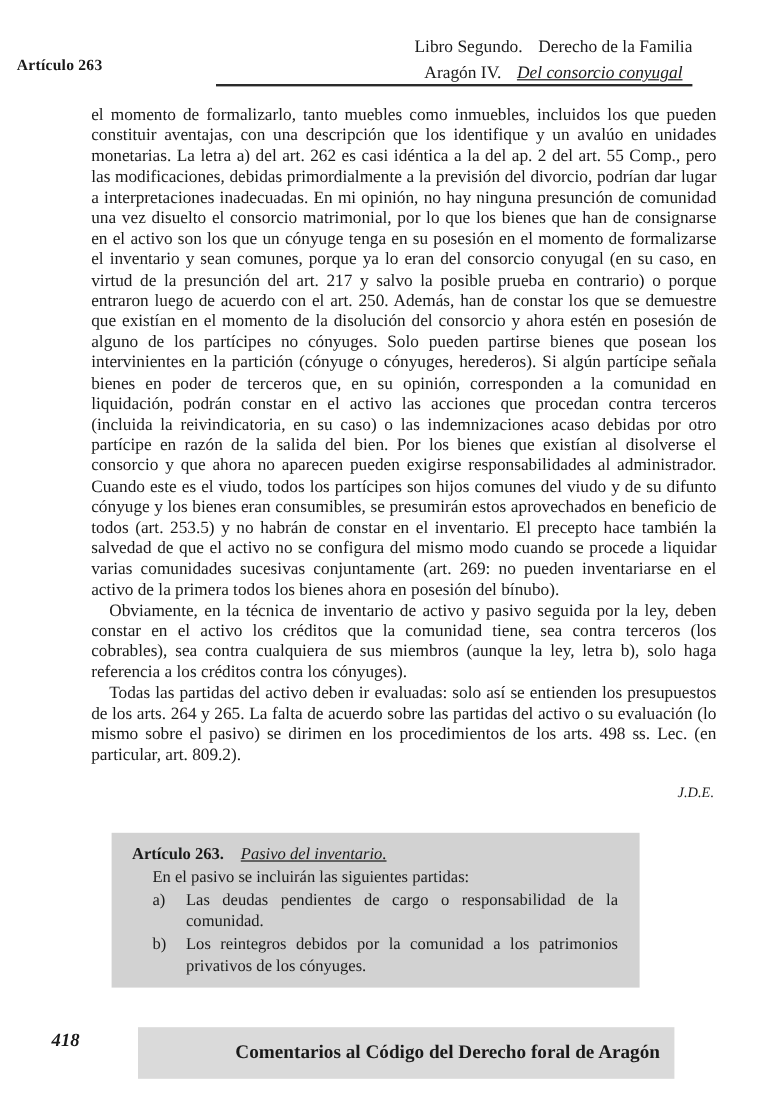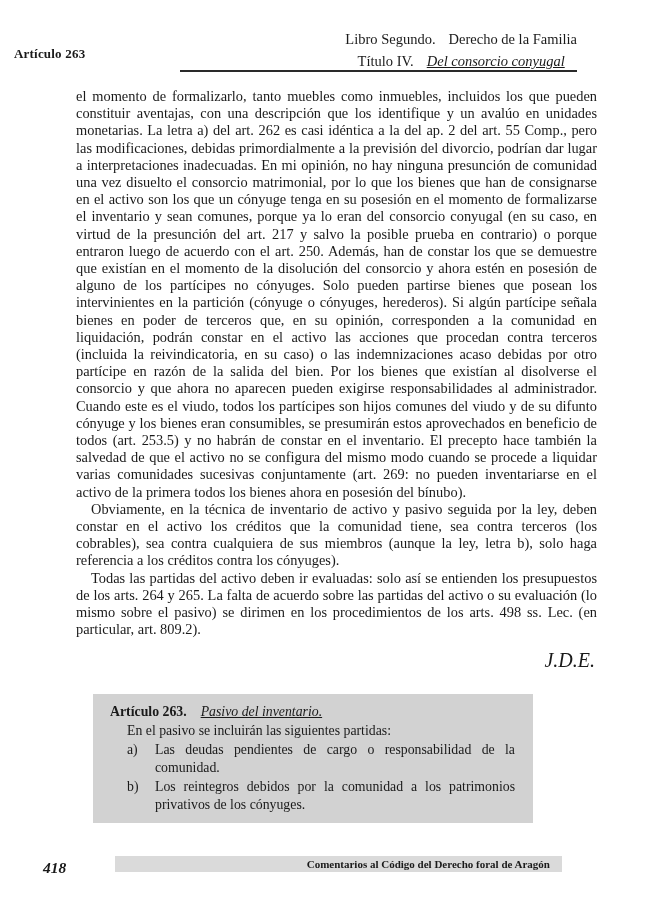--- a/index.html
+++ b/index.html
@@ -52,21 +52,21 @@
     width: 521px;
     font-size: 14.4px;
     line-height: 17.2px;
     text-align: justify;
   }
   .para { margin: 0; }
   .para.indent { text-indent: 15px; }
   .signature {
     text-align: right;
     font-style: italic;
-    font-size: 20px;
+    font-size: 12px;
     margin-top: 13px;
     padding-right: 2px;
   }
 
   
   .article-box {
     position: absolute;
     left: 93px;
     top: 694px;
     width: 440px;
@@ -90,44 +90,44 @@
     top: 859px;
     font-weight: bold;
     font-style: italic;
     font-size: 15.5px;
   }
   .footer-bar {
     position: absolute;
     left: 115px;
     top: 856px;
     width: 447px;
-    height: 16px;
+    height: 43px;
     box-sizing: border-box;
     background: var(--footer-bar-background, #dadada);
     display: flex;
     align-items: center;
     justify-content: flex-end;
     padding-right: 12px;
     font-weight: bold;
-    font-size: 11px;
+    font-size: 16px;
   }
 </style>
 </head>
 <body>
 
 <div class="page">
 
   <div class="running-head-left">Artículo 263</div>
 
   <div class="running-head-right">
     <div class="rh-line">
       <span>Libro Segundo.</span><span class="rh-gap">Derecho de la Familia</span>
     </div>
     <div class="rh-line">
-      <span>Título IV.</span><span class="rh-gap italic">Del consorcio conyugal</span>
+      <span>Aragón IV.</span><span class="rh-gap italic">Del consorcio conyugal</span>
     </div>
   </div>
 
   <div class="head-rule"></div>
 
   <div class="body-text">
     <p class="para">el momento de formalizarlo, tanto muebles como inmuebles, incluidos los que pueden constituir aventajas, con una descripción que los identifique y un avalúo en unidades monetarias. La letra a) del art. 262 es casi idéntica a la del ap. 2 del art. 55 Comp., pero las modificaciones, debidas primordialmente a la previsión del divorcio, podrían dar lugar a interpretaciones inadecuadas. En mi opinión, no hay ninguna presunción de comunidad una vez disuelto el consorcio matrimonial, por lo que los bienes que han de consignarse en el activo son los que un cónyuge tenga en su posesión en el momento de formalizarse el inventario y sean comunes, porque ya lo eran del consorcio conyugal (en su caso, en virtud de la presunción del art. 217 y salvo la posible prueba en contrario) o porque entraron luego de acuerdo con el art. 250. Además, han de constar los que se demuestre que existían en el momento de la disolución del consorcio y ahora estén en posesión de alguno de los partícipes no cónyuges. Solo pueden partirse bienes que posean los intervinientes en la partición (cónyuge o cónyuges, herederos). Si algún partícipe señala bienes en poder de terceros que, en su opinión, corresponden a la comunidad en liquidación, podrán constar en el activo las acciones que procedan contra terceros (incluida la reivindicatoria, en su caso) o las indemnizaciones acaso debidas por otro partícipe en razón de la salida del bien. Por los bienes que existían al disolverse el consorcio y que ahora no aparecen pueden exigirse responsabilidades al administrador. Cuando este es el viudo, todos los partícipes son hijos comunes del viudo y de su difunto cónyuge y los bienes eran consumibles, se presumirán estos aprovechados en beneficio de todos (art. 253.5) y no habrán de constar en el inventario. El precepto hace también la salvedad de que el activo no se configura del mismo modo cuando se procede a liquidar varias comunidades sucesivas conjuntamente (art. 269: no pueden inventariarse en el activo de la primera todos los bienes ahora en posesión del bínubo).</p>
     <p class="para indent">Obviamente, en la técnica de inventario de activo y pasivo seguida por la ley, deben constar en el activo los créditos que la comunidad tiene, sea contra terceros (los cobrables), sea contra cualquiera de sus miembros (aunque la ley, letra b), solo haga referencia a los créditos contra los cónyuges).</p>
     <p class="para indent">Todas las partidas del activo deben ir evaluadas: solo así se entienden los presupuestos de los arts. 264 y 265. La falta de acuerdo sobre las partidas del activo o su evaluación (lo mismo sobre el pasivo) se dirimen en los procedimientos de los arts. 498 ss. Lec. (en particular, art. 809.2).</p>
     <div class="signature">J.D.E.</div>

